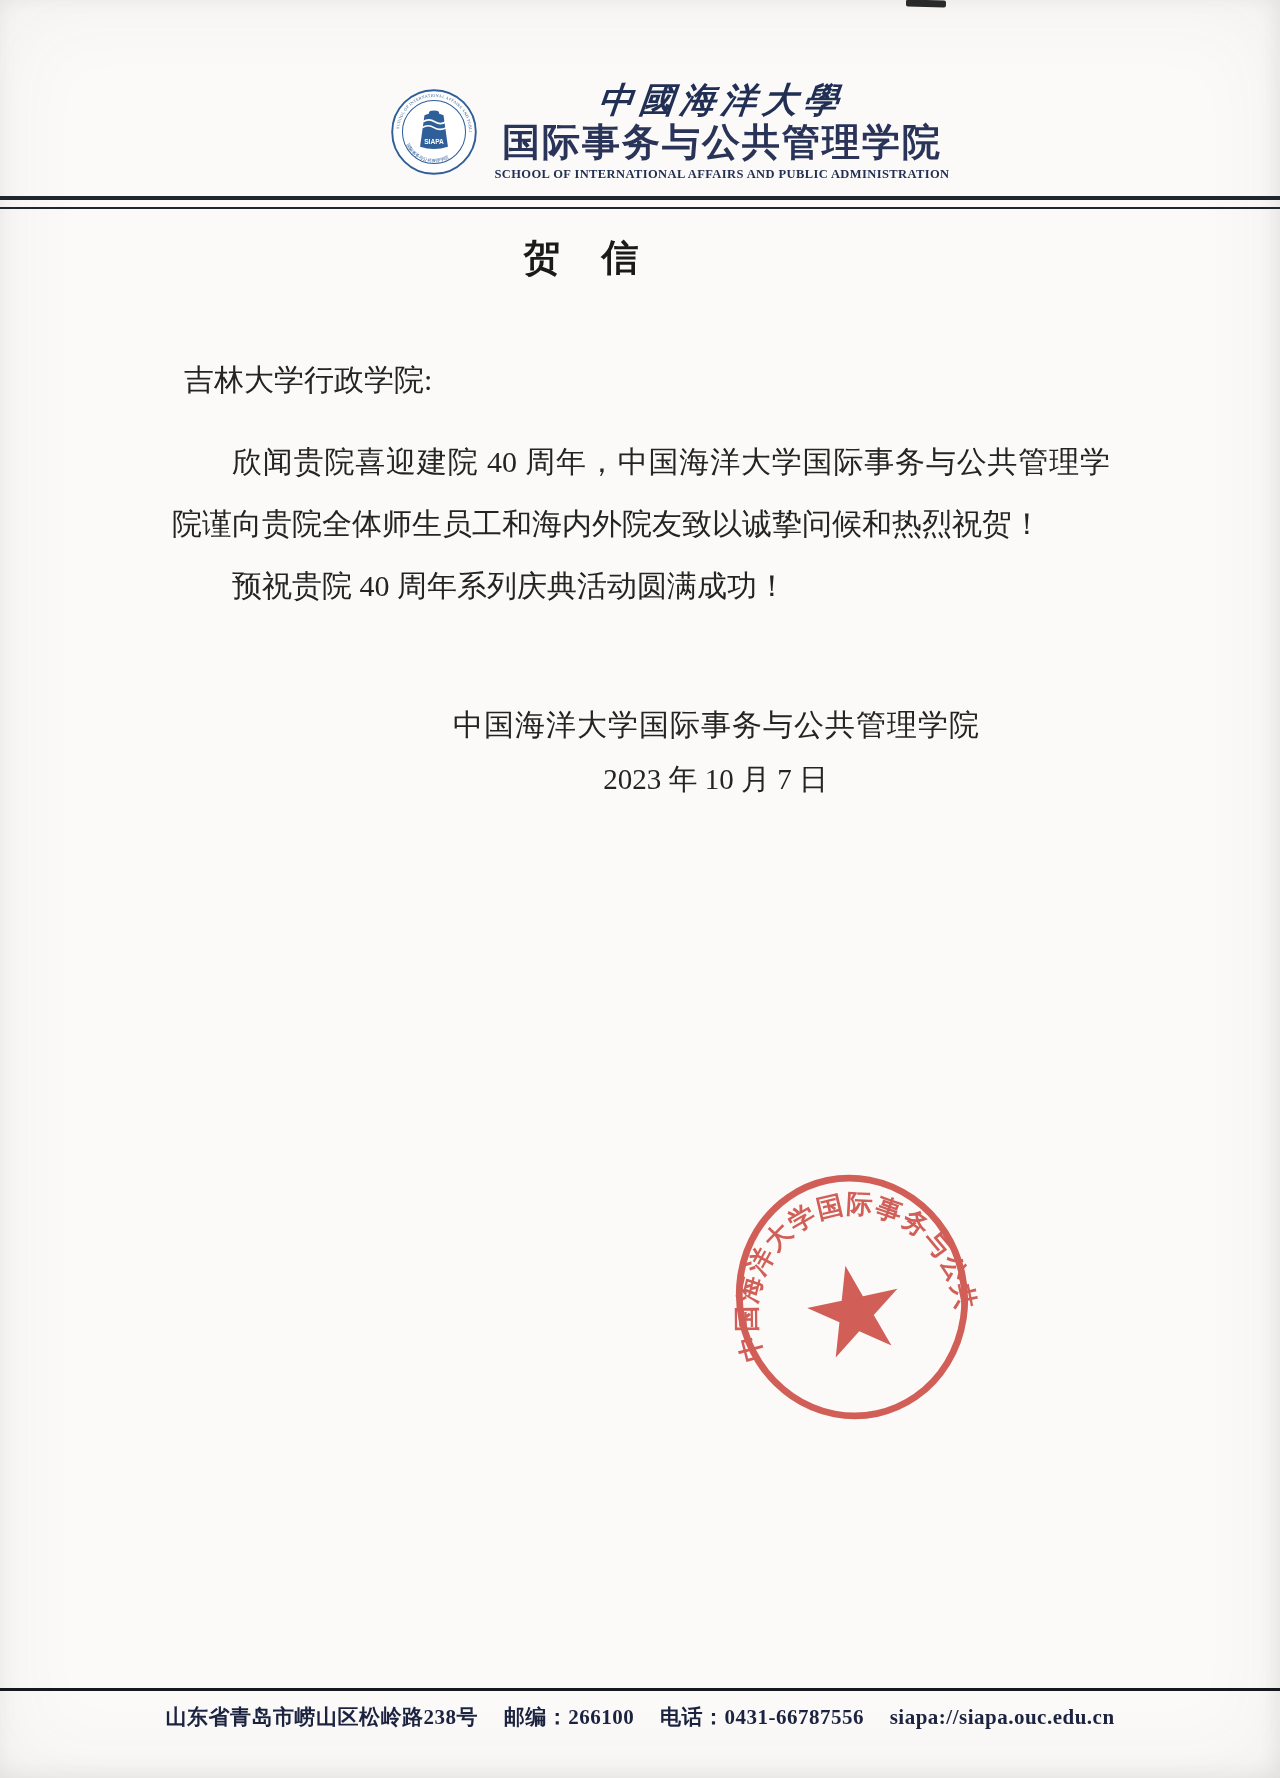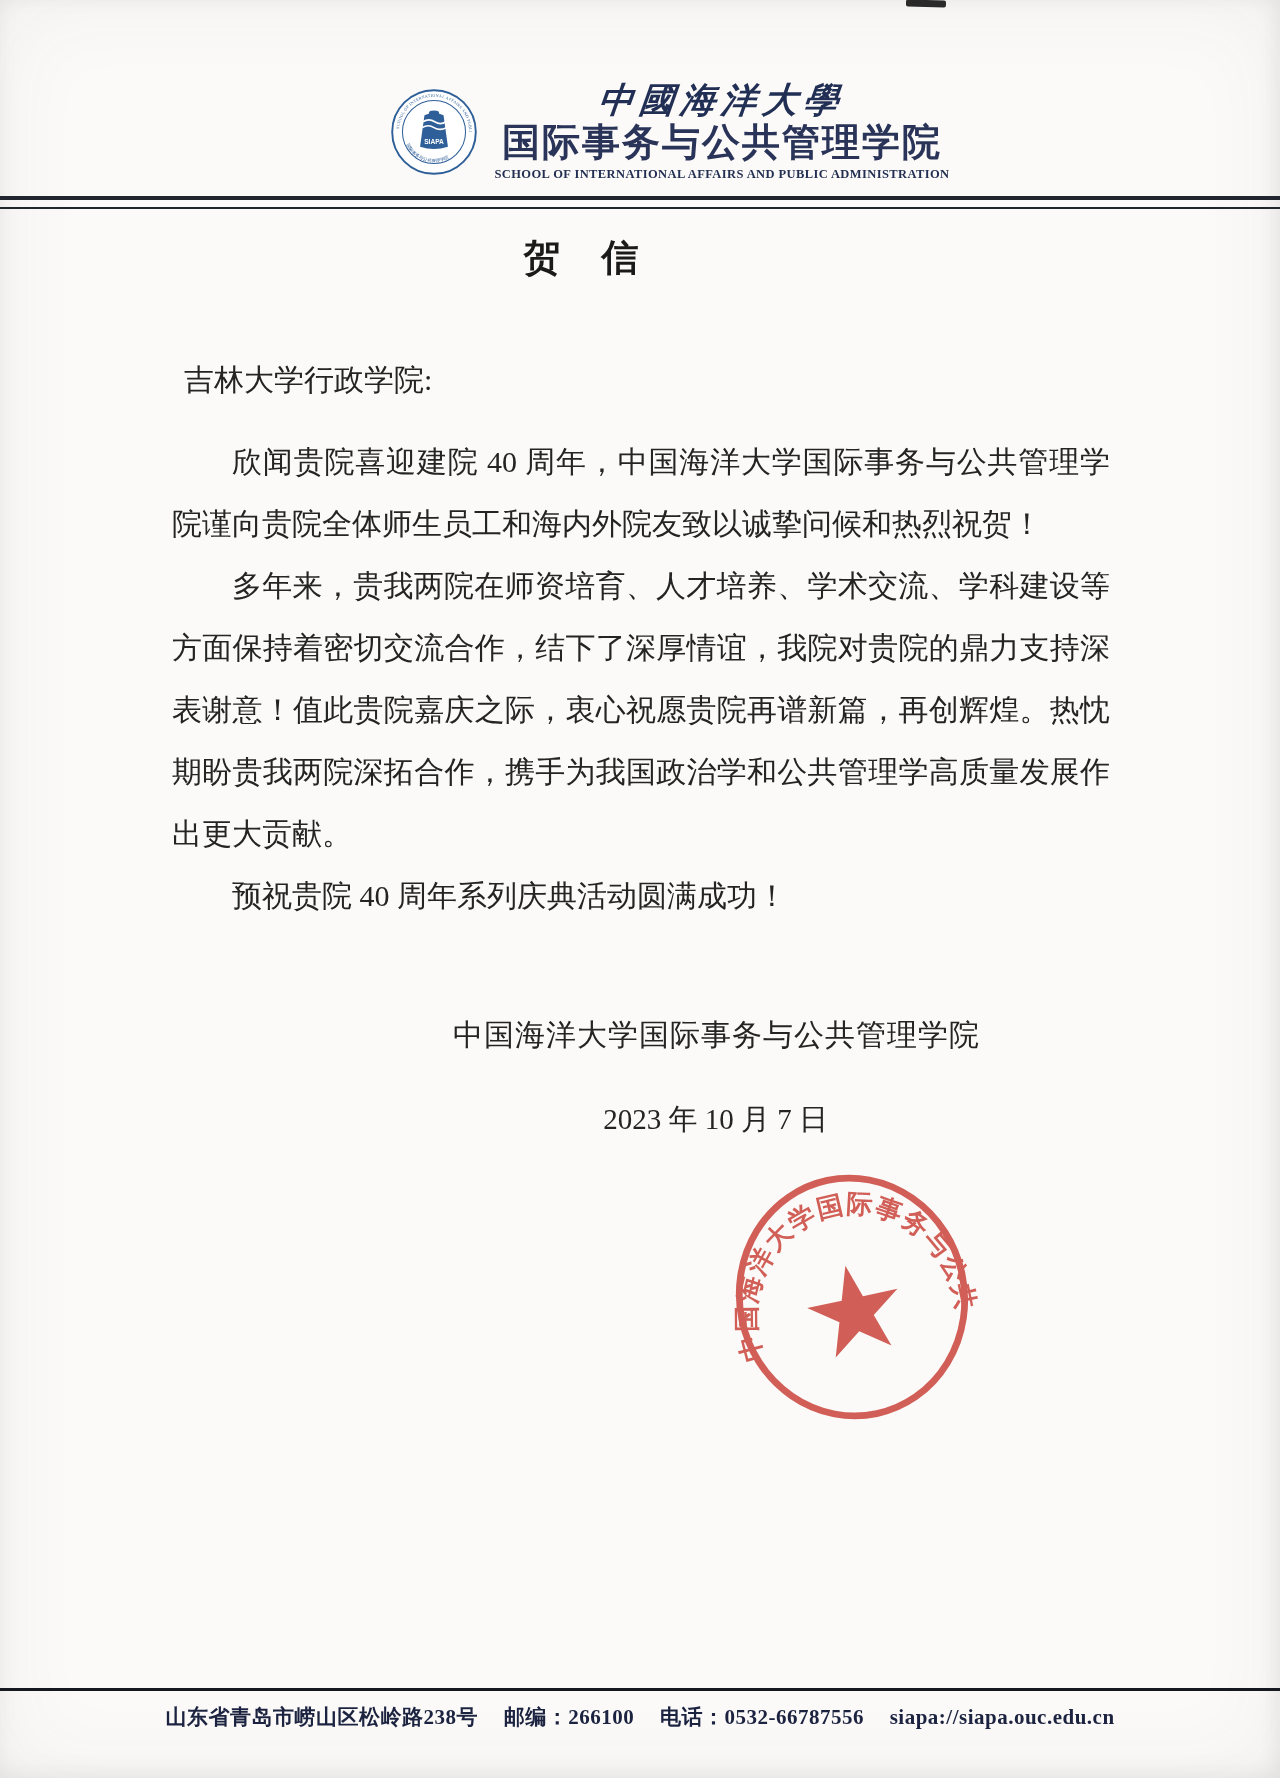--- a/index.html
+++ b/index.html
@@ -64,21 +64,21 @@
   .salutation{margin:0 0 20px 12px;}
   .para{margin:0;text-indent:2em;}
   
   .sign-block{
     margin:88px 0 0 0;
     text-align:right;
     padding-right:300px;
     position:relative;z-index:1;
   }
   .signature{font-size:30px;letter-spacing:1px;}
-  .date{font-size:29px;margin-top:44px;padding-right:152px;}
+  .date{font-size:29px;margin-top:14px;padding-right:152px;}
   
   .stamp{
     position:absolute;left:726px;top:1168px;
     width:252px;height:258px;
     opacity:.88;mix-blend-mode:multiply;
     z-index:2;pointer-events:none;
   }
   
   .footer-rule{position:absolute;left:0;right:0;top:1688px;height:3px;background:#15181f;}
   .footer-text{
@@ -126,21 +126,20 @@
   </header>
 
   <div class="rule rule-thick"></div>
   <div class="rule rule-thin"></div>
 
   <h1 class="title">贺　信</h1>
 
   <main class="body">
     <p class="salutation">吉林大学行政学院:</p>
     <p class="para">欣闻贵院喜迎建院 40 周年，中国海洋大学国际事务与公共管理学院谨向贵院全体师生员工和海内外院友致以诚挚问候和热烈祝贺！</p>
-    <p class="para">多年来，贵我两院在师资培育、人才培养、学术交流、学科建设等方面保持着密切交流合作，结下了深厚情谊，我院对贵院的鼎力支持深表谢意！值此贵院嘉庆之际，衷心祝愿贵院再谱新篇，再创辉煌。热忱期盼贵我两院深拓合作，携手为我国政治学和公共管理学高质量发展作出更大贡献。</p>
     <p class="para">预祝贵院 40 周年系列庆典活动圆满成功！</p>
   </main>
 
   <div class="sign-block">
     <div class="signature">中国海洋大学国际事务与公共管理学院</div>
     <div class="date">2023 年 10 月 7 日</div>
   </div>
 
   <svg class="stamp" viewBox="0 0 260 266" aria-hidden="true">
     <g transform="rotate(-12 130 133)" fill="none">
@@ -153,18 +152,18 @@
         <textPath href="#stamp-arc" startOffset="2">中国海洋大学国际事务与公共管理学院</textPath>
       </text>
     </g>
   </svg>
 
   <footer>
     <div class="footer-rule"></div>
     <div class="footer-text">
       <span>山东省青岛市崂山区松岭路238号</span>
       <span><span style="margin:0">邮编：</span><span style="margin:0">266100</span></span>
-      <span><span style="margin:0">电话：</span><span style="margin:0">0532-66787556</span></span>
+      <span><span style="margin:0">电话：</span><span style="margin:0">0431-66787556</span></span>
       <span>siapa://siapa.ouc.edu.cn</span>
     </div>
   </footer>
 
 </div>
 
 </body></html>

